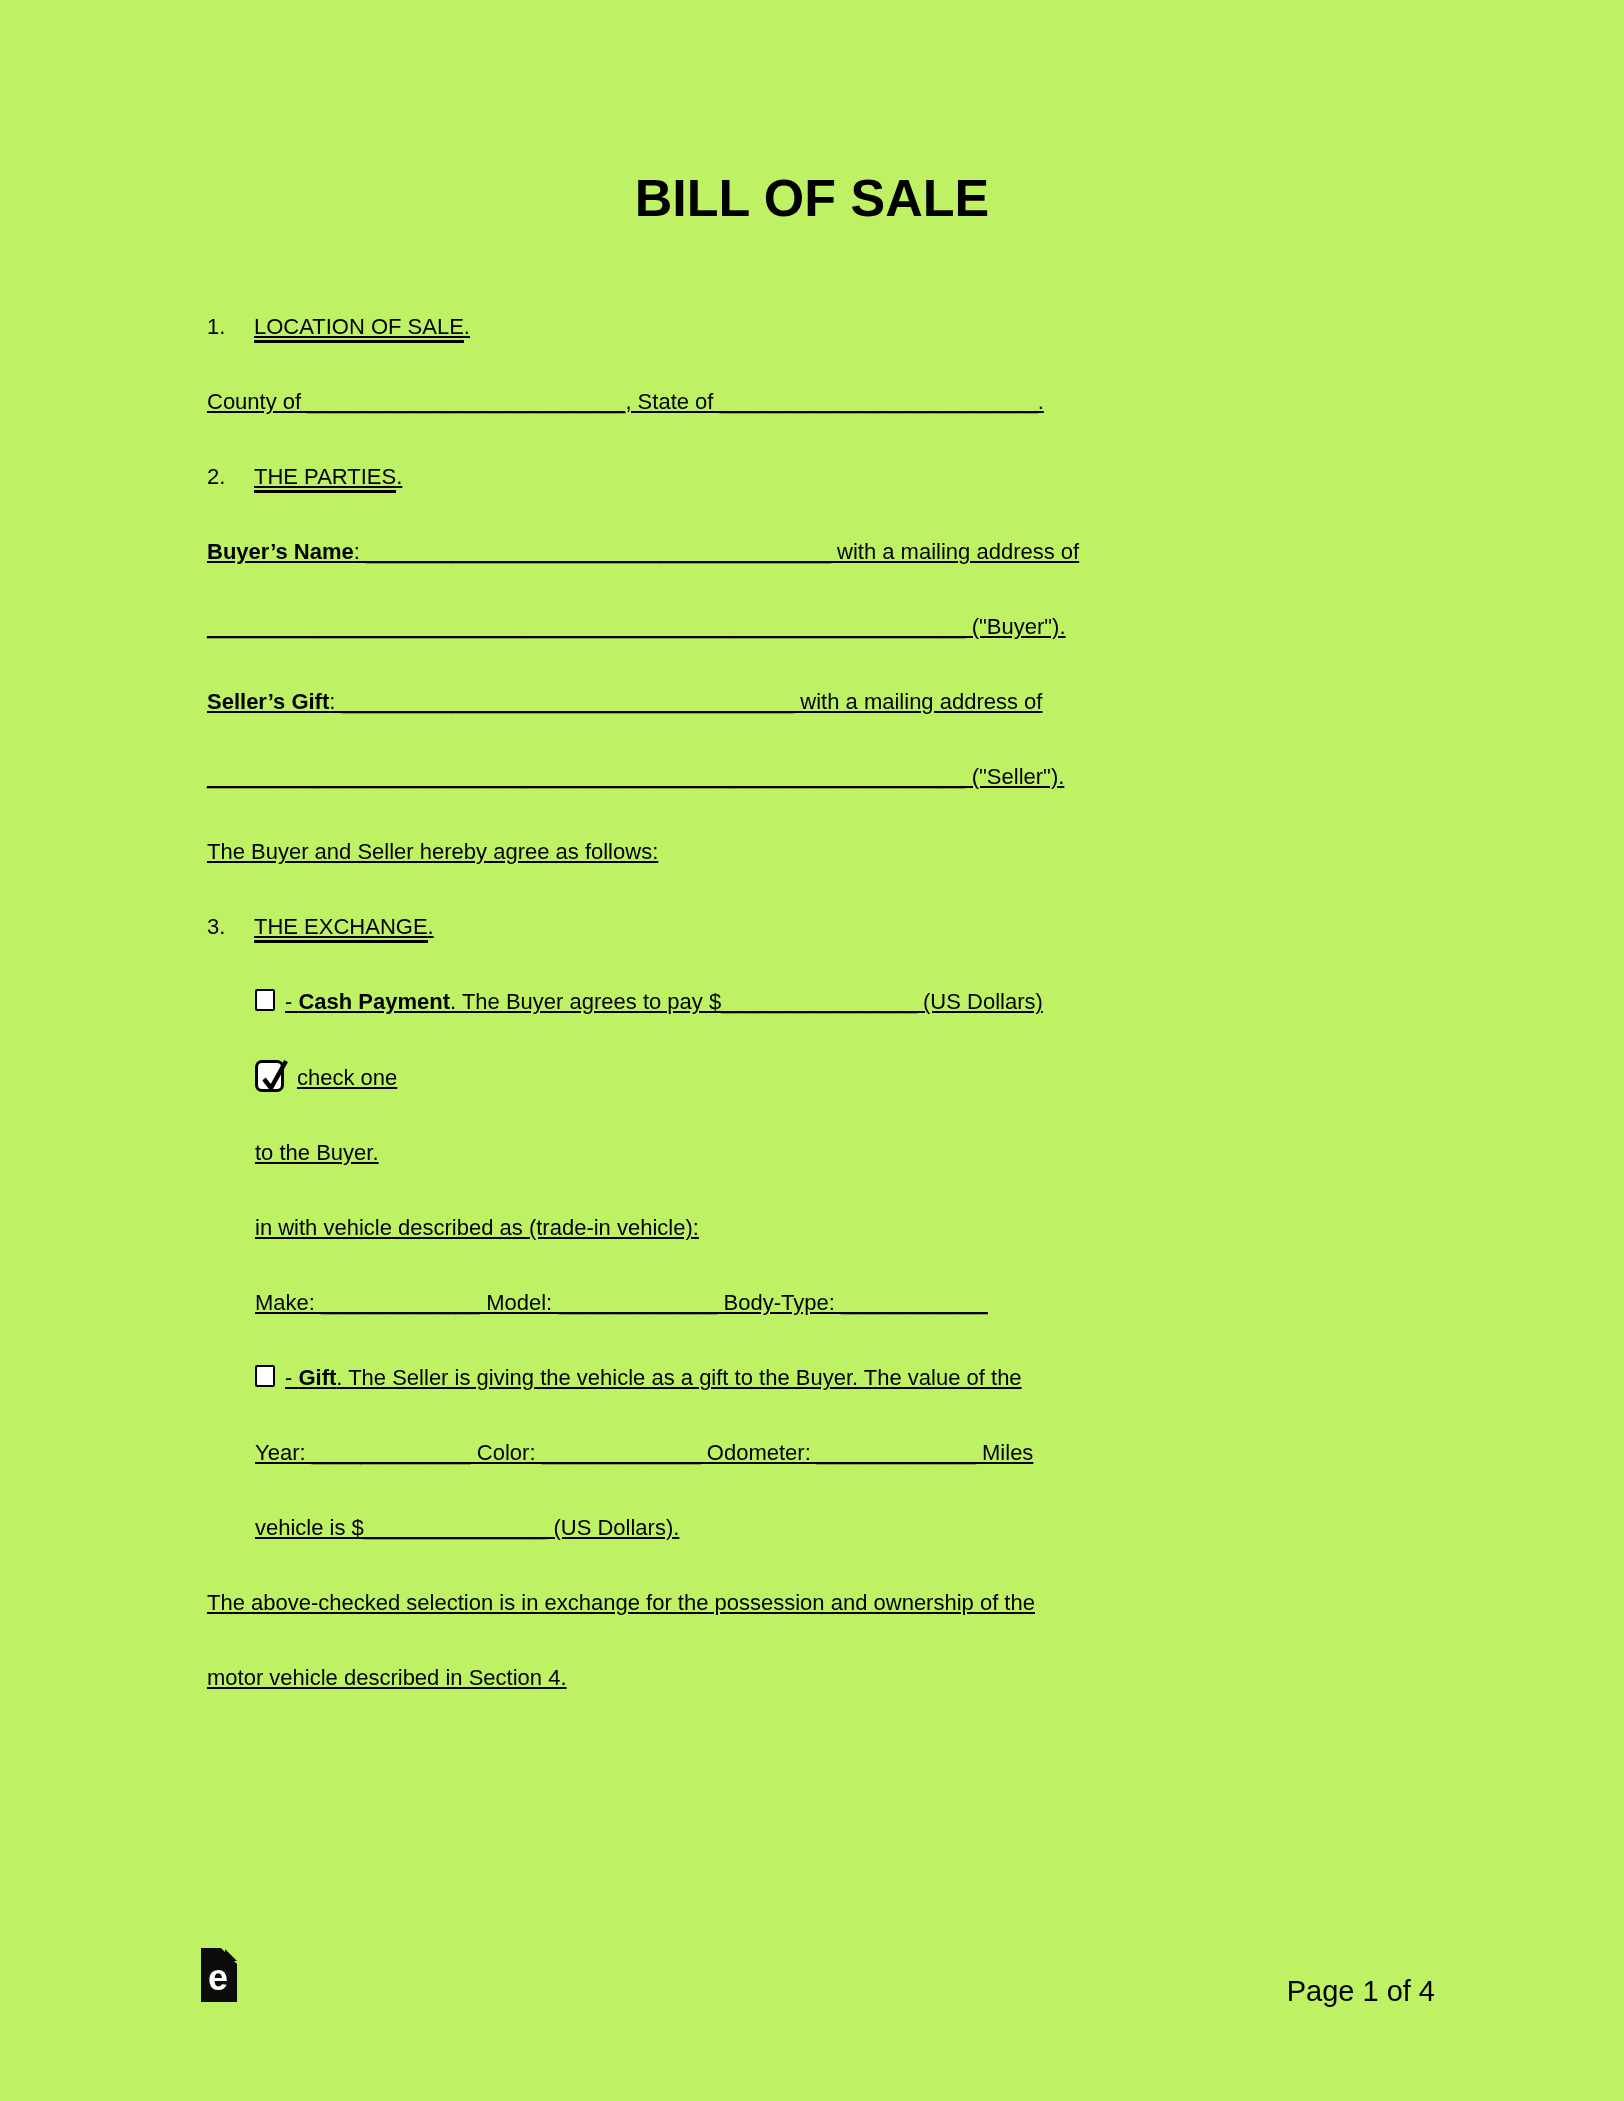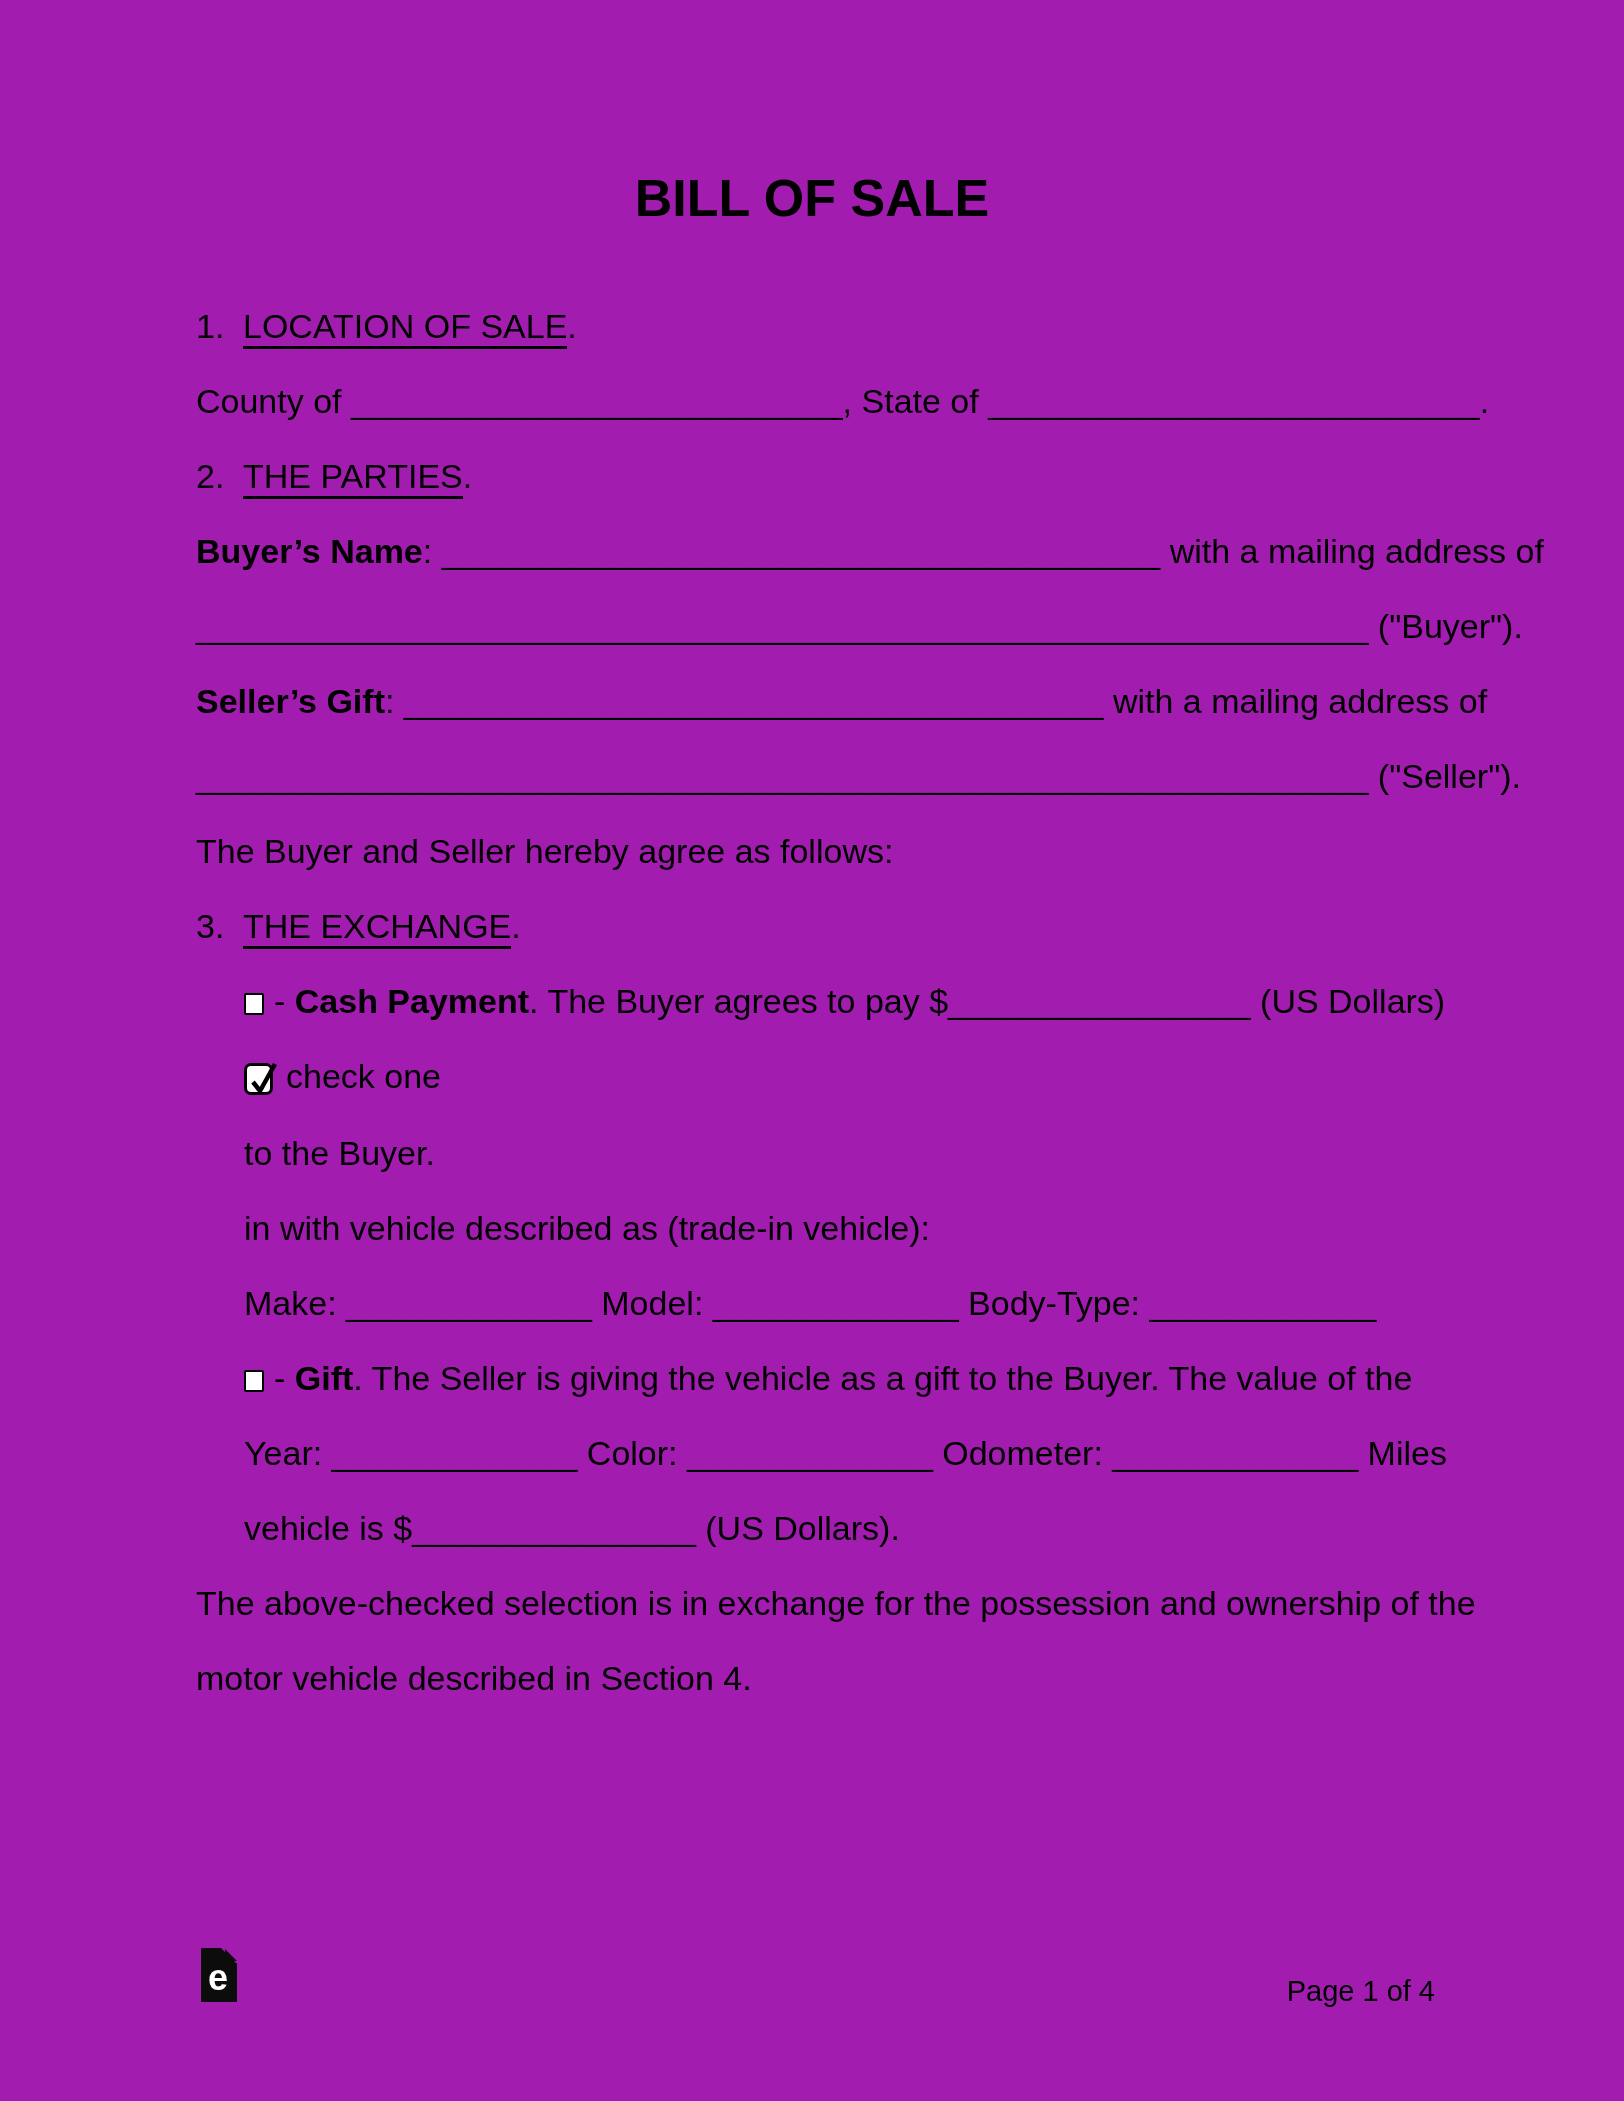--- a/index.html
+++ b/index.html
@@ -1,32 +1,32 @@
 <!DOCTYPE html>
 <html><head>
 <meta charset="utf-8">
 <style>
   * { margin:0; padding:0; box-sizing:border-box; }
   html,body { background:#ffffff; }
   .page {
     position:relative;
     width:1624px; height:2101px;
-    background:#a21caf;
+    background:#bef264;
     color:#000000;
     font-family:"Liberation Sans","DejaVu Sans",sans-serif;
     overflow:hidden;
   }
   .title {
     position:absolute; left:0; right:0; top:168px;
     text-align:center;
     font-size:52px; font-weight:bold;
   }
   .content {
-    position:absolute; left:196px; top:310px; width:1260px;
-    font-size:34px; line-height:33px;
+    position:absolute; left:207px; top:310px; width:1260px;
+    font-size:22px; line-height:33px;text-decoration:underline;
   }
   .content p { margin:0 0 42px 0; white-space:nowrap; }
   .num { display:inline-block; min-width:47px; }
   .hd  { border-bottom:3px solid #000; padding-bottom:1px; }
   .indent { padding-left:48px; }
   b { font-weight:bold; }
   
   .cbx {
     display:inline-block; width:20px; height:22px;
     border:2.5px solid #000; border-radius:2px;

